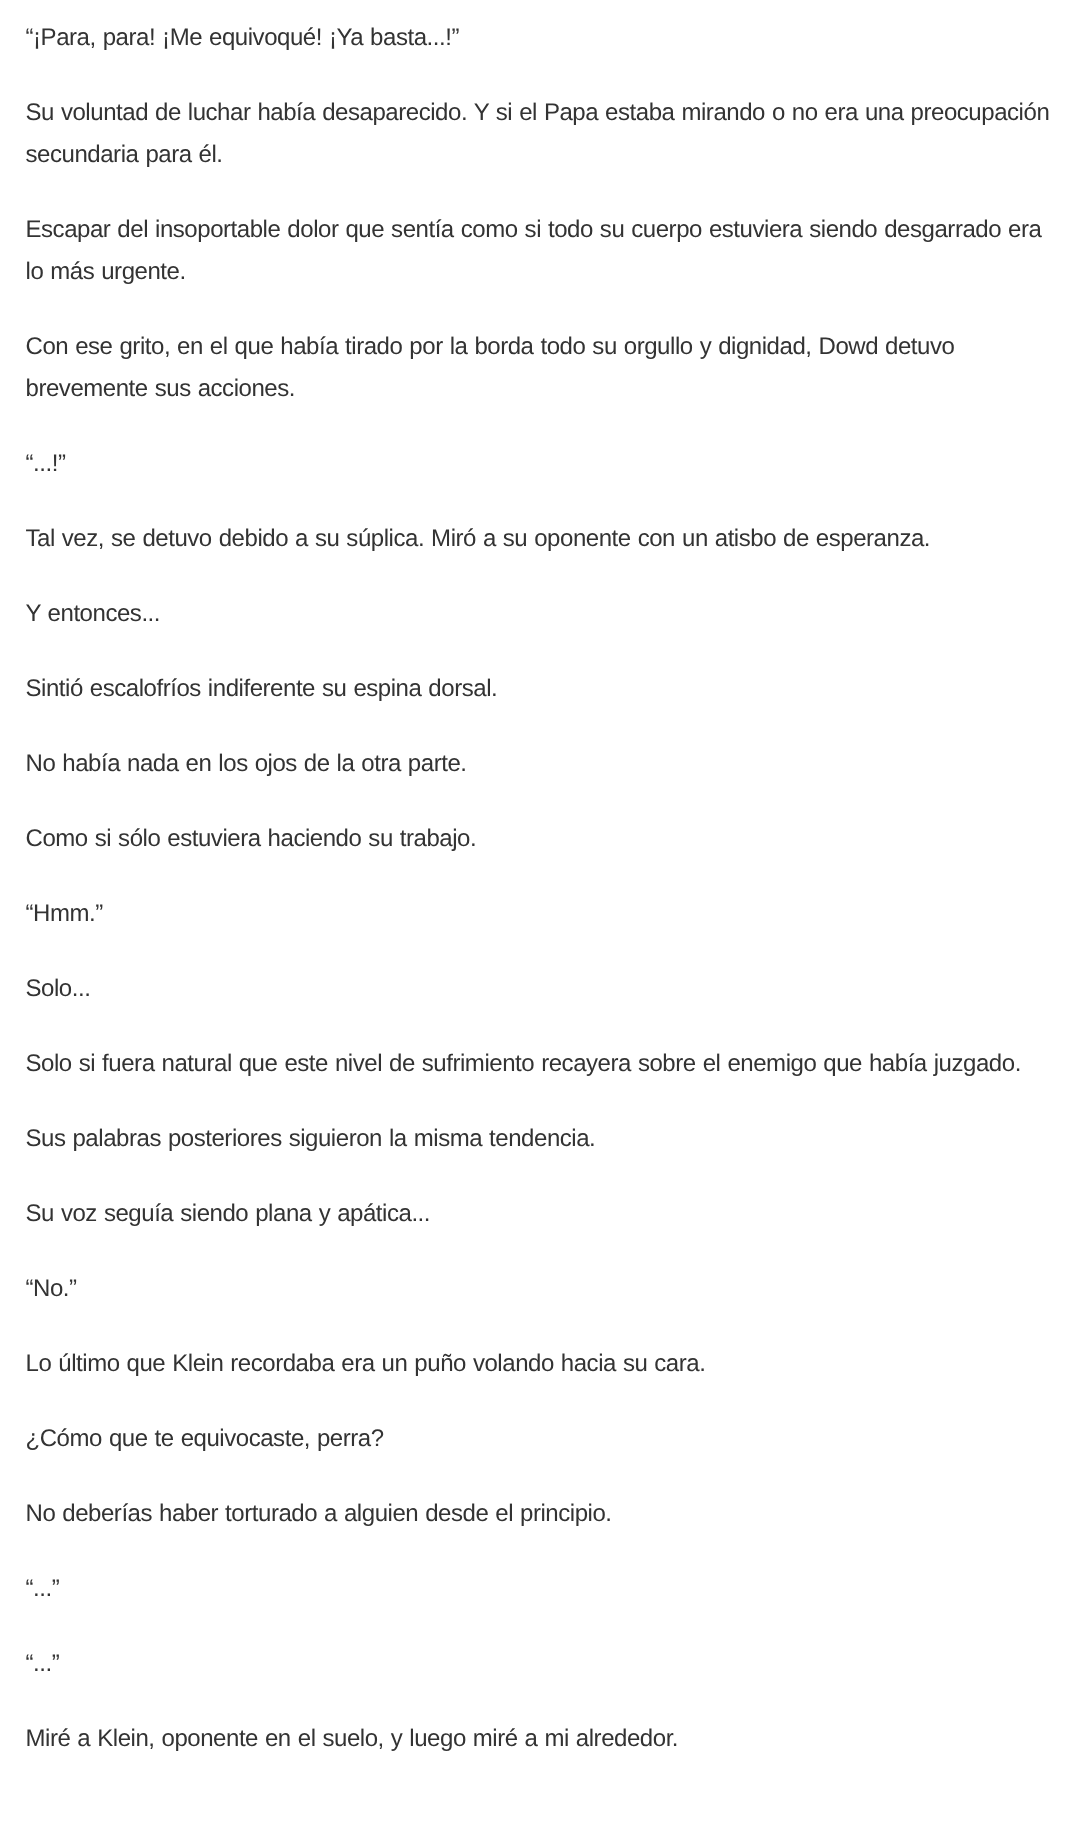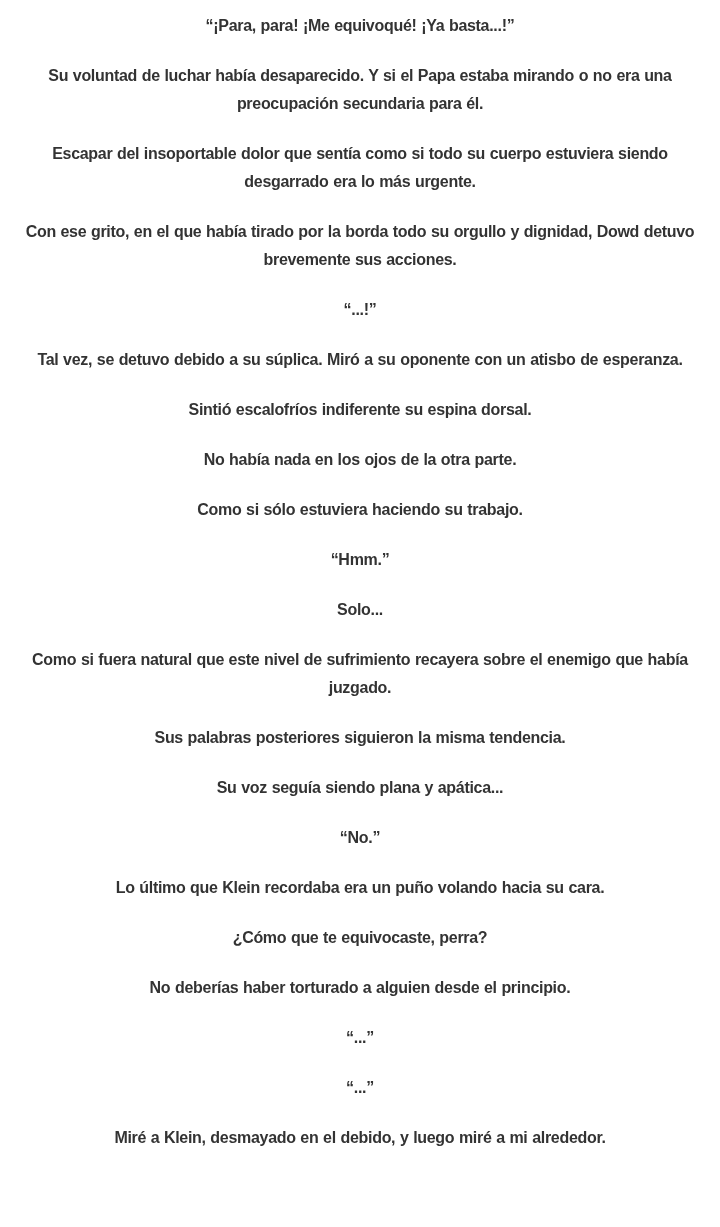--- a/index.html
+++ b/index.html
@@ -19,43 +19,44 @@
     height: 1227px;
     padding: 12px 17px 0 17px;
     background: #ffffff;
   }
   .reader-page p {
     margin: 0 0 22px 0;
     font-size: 16px;
     letter-spacing: -0.3px;
     line-height: 28px;
     color: #333333;
-    font-weight: 700;
-    text-align: center;
+    font-weight: 400;
+    text-align: left;
     word-spacing: 0.5px;
   }
 </style>
 </head>
 <body>
 
 <div class="reader-page">
   <p>“¡Para, para! ¡Me equivoqué! ¡Ya basta...!”</p>
   <p>Su voluntad de luchar había desaparecido. Y si el Papa estaba mirando o no era una preocupación secundaria para él.</p>
   <p>Escapar del insoportable dolor que sentía como si todo su cuerpo estuviera siendo desgarrado era lo más urgente.</p>
   <p>Con ese grito, en el que había tirado por la borda todo su orgullo y dignidad, Dowd detuvo brevemente sus acciones.</p>
   <p>“...!”</p>
   <p>Tal vez, se detuvo debido a su súplica. Miró a su oponente con un atisbo de esperanza.</p>
+  <p>Y entonces...</p>
   <p>Sintió escalofríos indiferente su espina dorsal.</p>
   <p>No había nada en los ojos de la otra parte.</p>
   <p>Como si sólo estuviera haciendo su trabajo.</p>
   <p>“Hmm.”</p>
   <p>Solo...</p>
-  <p>Como si fuera natural que este nivel de sufrimiento recayera sobre el enemigo que había juzgado.</p>
+  <p>Solo si fuera natural que este nivel de sufrimiento recayera sobre el enemigo que había juzgado.</p>
   <p>Sus palabras posteriores siguieron la misma tendencia.</p>
   <p>Su voz seguía siendo plana y apática...</p>
   <p>“No.”</p>
   <p>Lo último que Klein recordaba era un puño volando hacia su cara.</p>
   <p>¿Cómo que te equivocaste, perra?</p>
   <p>No deberías haber torturado a alguien desde el principio.</p>
   <p>“...”</p>
   <p>“...”</p>
-  <p>Miré a Klein, desmayado en el debido, y luego miré a mi alrededor.</p>
+  <p>Miré a Klein, oponente en el suelo, y luego miré a mi alrededor.</p>
 </div>
 
 </body></html>

